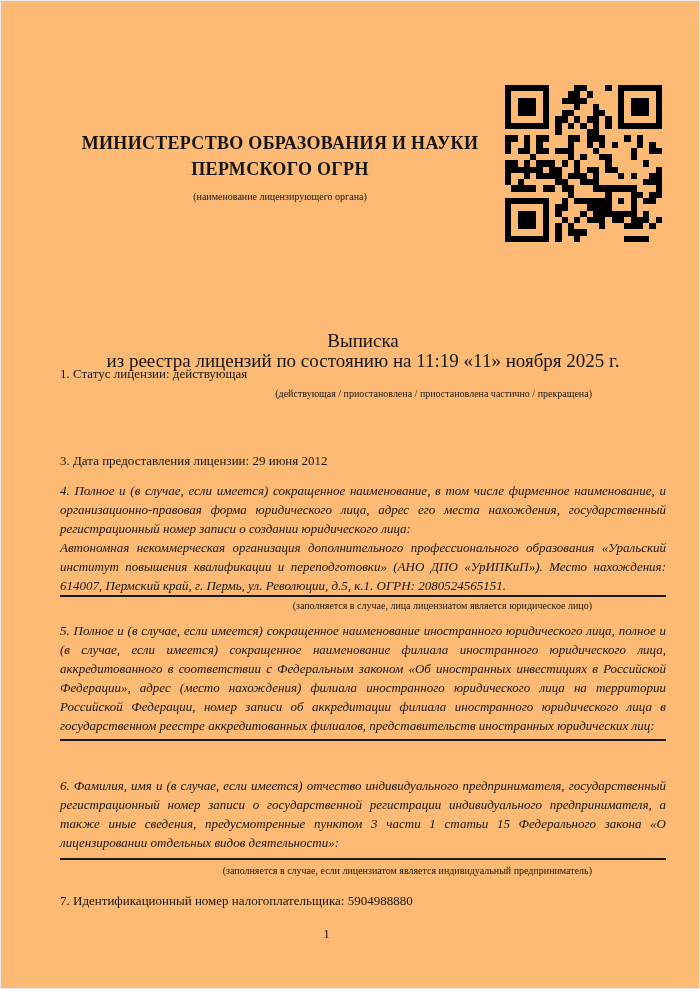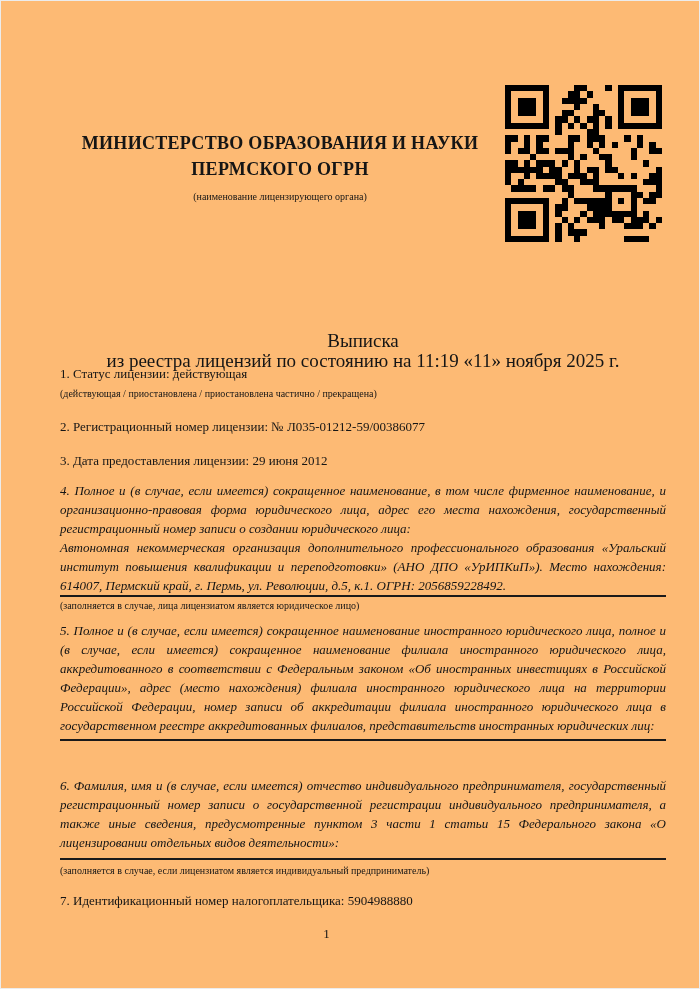--- a/index.html
+++ b/index.html
@@ -41,21 +41,21 @@
     line-height:20px;
     margin-top:29px;
   }
   
   .item{left:60px;width:606px;font-size:13px;line-height:19px;}
   .para{margin:0;text-align:justify;font-style:italic;}
   .label-line{margin:0;}
   .caption{
     font-size:10px;
     line-height:13px;
-    text-align:left;
+    text-align:right;
     margin-right:74px;   
     margin-top:2px;
   }
   .rule{
     border:0;
     border-top:2px solid #1a1a1a;
     height:0;margin:0;
   }
   .gap-sm{height:4px;}
   .gap-md{height:6px;}
@@ -280,31 +280,28 @@
   <div class="abs title-block">
     <div>Выписка</div>
     <div>из реестра лицензий по состоянию на 11:19 «11» ноября 2025 г.</div>
   </div>
 
   <div class="abs item" style="top:364px">
     <p class="label-line">1. Статус лицензии: действующая</p>
     <div class="caption" style="margin-top:4px">(действующая / приостановлена / приостановлена частично / прекращена)</div>
   </div>
 
-  <div class="abs item" style="top:417px">
-    <p class="label-line">2. Регистрационный номер лицензии: № Л035-01212-59/00386077</p>
-  </div>
 
   <div class="abs item" style="top:451px">
     <p class="label-line">3. Дата предоставления лицензии: 29 июня 2012</p>
   </div>
 
   <div class="abs item" style="top:481px">
     <p class="para">4. Полное и (в случае, если имеется) сокращенное наименование, в том числе фирменное наименование, и организационно-правовая форма юридического лица, адрес его места нахождения, государственный регистрационный номер записи о создании юридического лица:</p>
-    <p class="para">Автономная некоммерческая организация дополнительного профессионального образования «Уральский институт повышения квалификации и переподготовки» (АНО ДПО «УрИПКиП»). Место нахождения: 614007, Пермский край, г. Пермь, ул. Революции, д.5, к.1. ОГРН: 2056859228492.</p>
+    <p class="para">Автономная некоммерческая организация дополнительного профессионального образования «Уральский институт повышения квалификации и переподготовки» (АНО ДПО «УрИПКиП»). Место нахождения: 614007, Пермский край, г. Пермь, ул. Революции, д.5, к.1. ОГРН: 2080524565151.</p>
     <div class="rule"></div>
     <div class="caption">(заполняется в случае, лица лицензиатом является юридическое лицо)</div>
   </div>
 
   <div class="abs item" style="top:621px">
     <p class="para">5. Полное и (в случае, если имеется) сокращенное наименование иностранного юридического лица, полное и (в случае, если имеется) сокращенное наименование филиала иностранного юридического лица, аккредитованного в соответствии с Федеральным законом «Об иностранных инвестициях в Российской Федерации», адрес (место нахождения) филиала иностранного юридического лица на территории Российской Федерации, номер записи об аккредитации филиала иностранного юридического лица в государственном реестре аккредитованных филиалов, представительств иностранных юридических лиц:</p>
     <div class="gap-sm"></div>
     <div class="rule"></div>
   </div>
 

